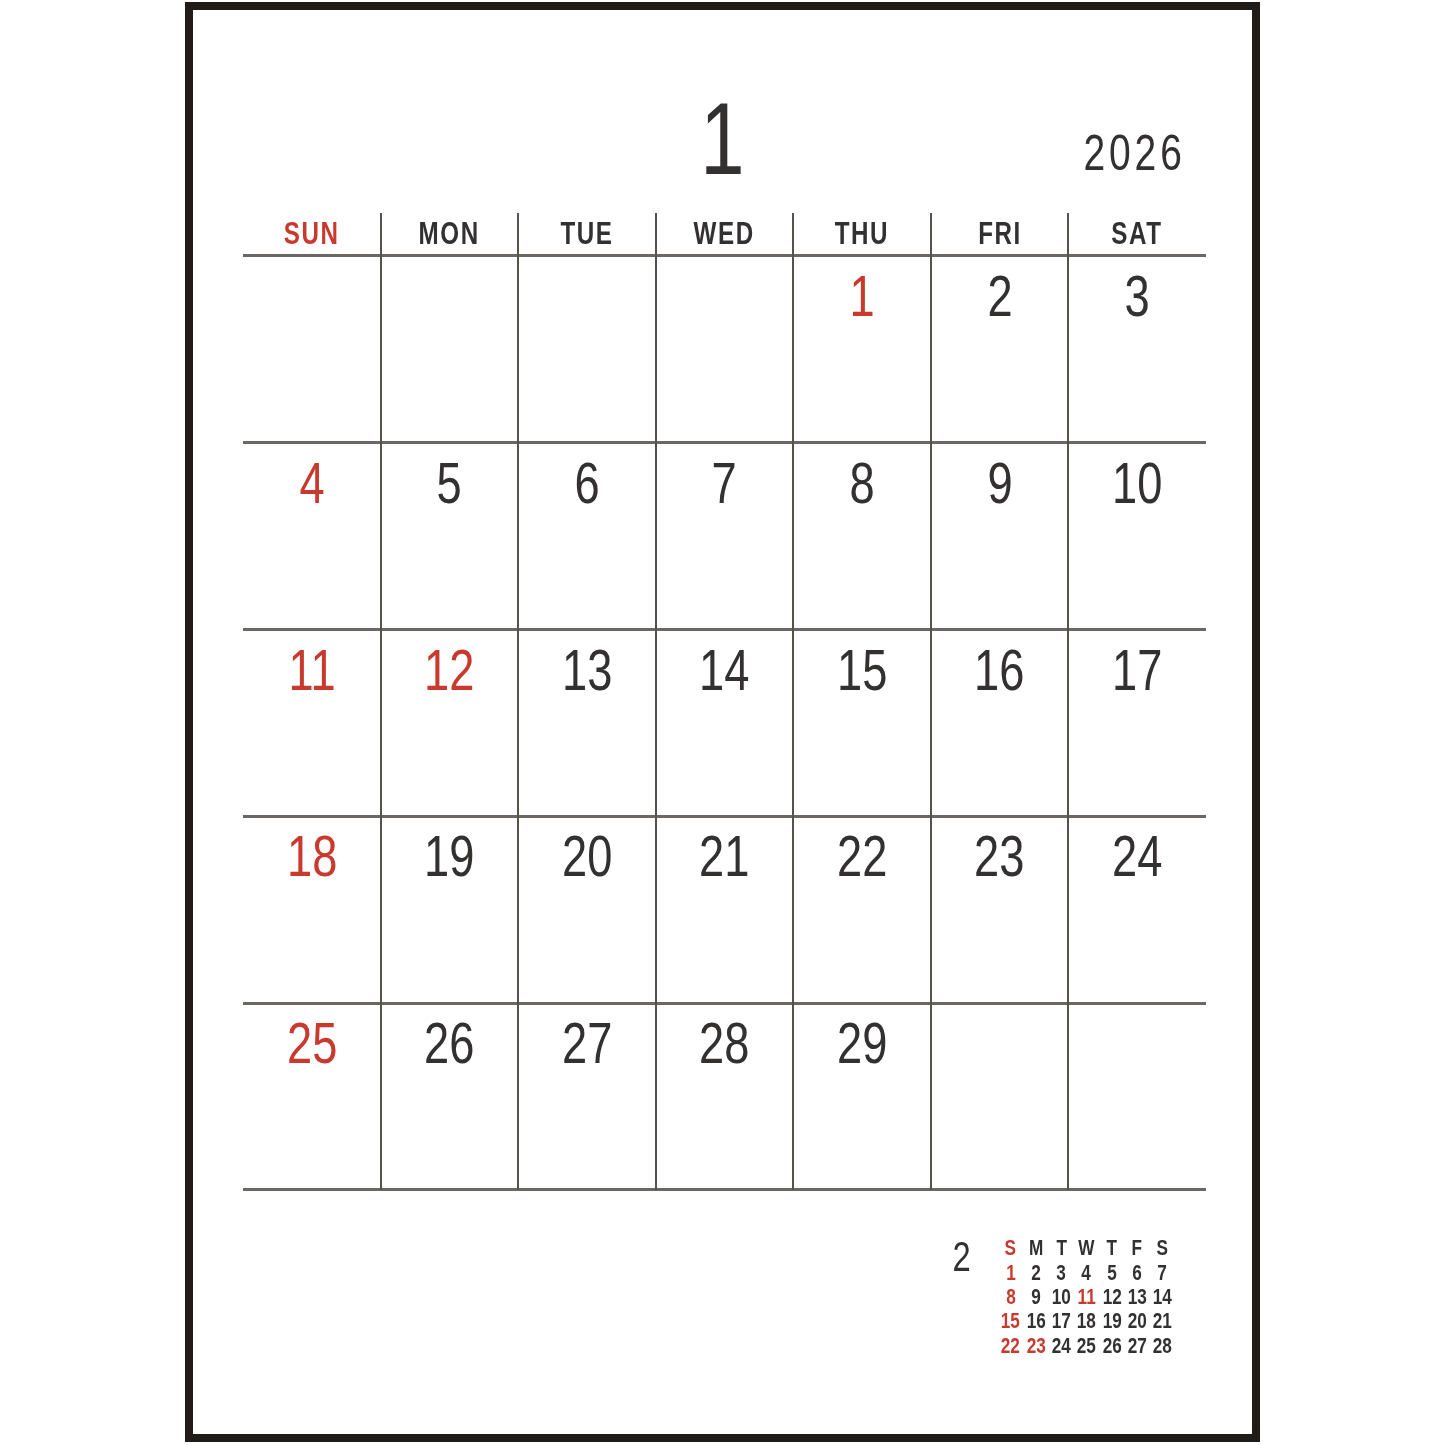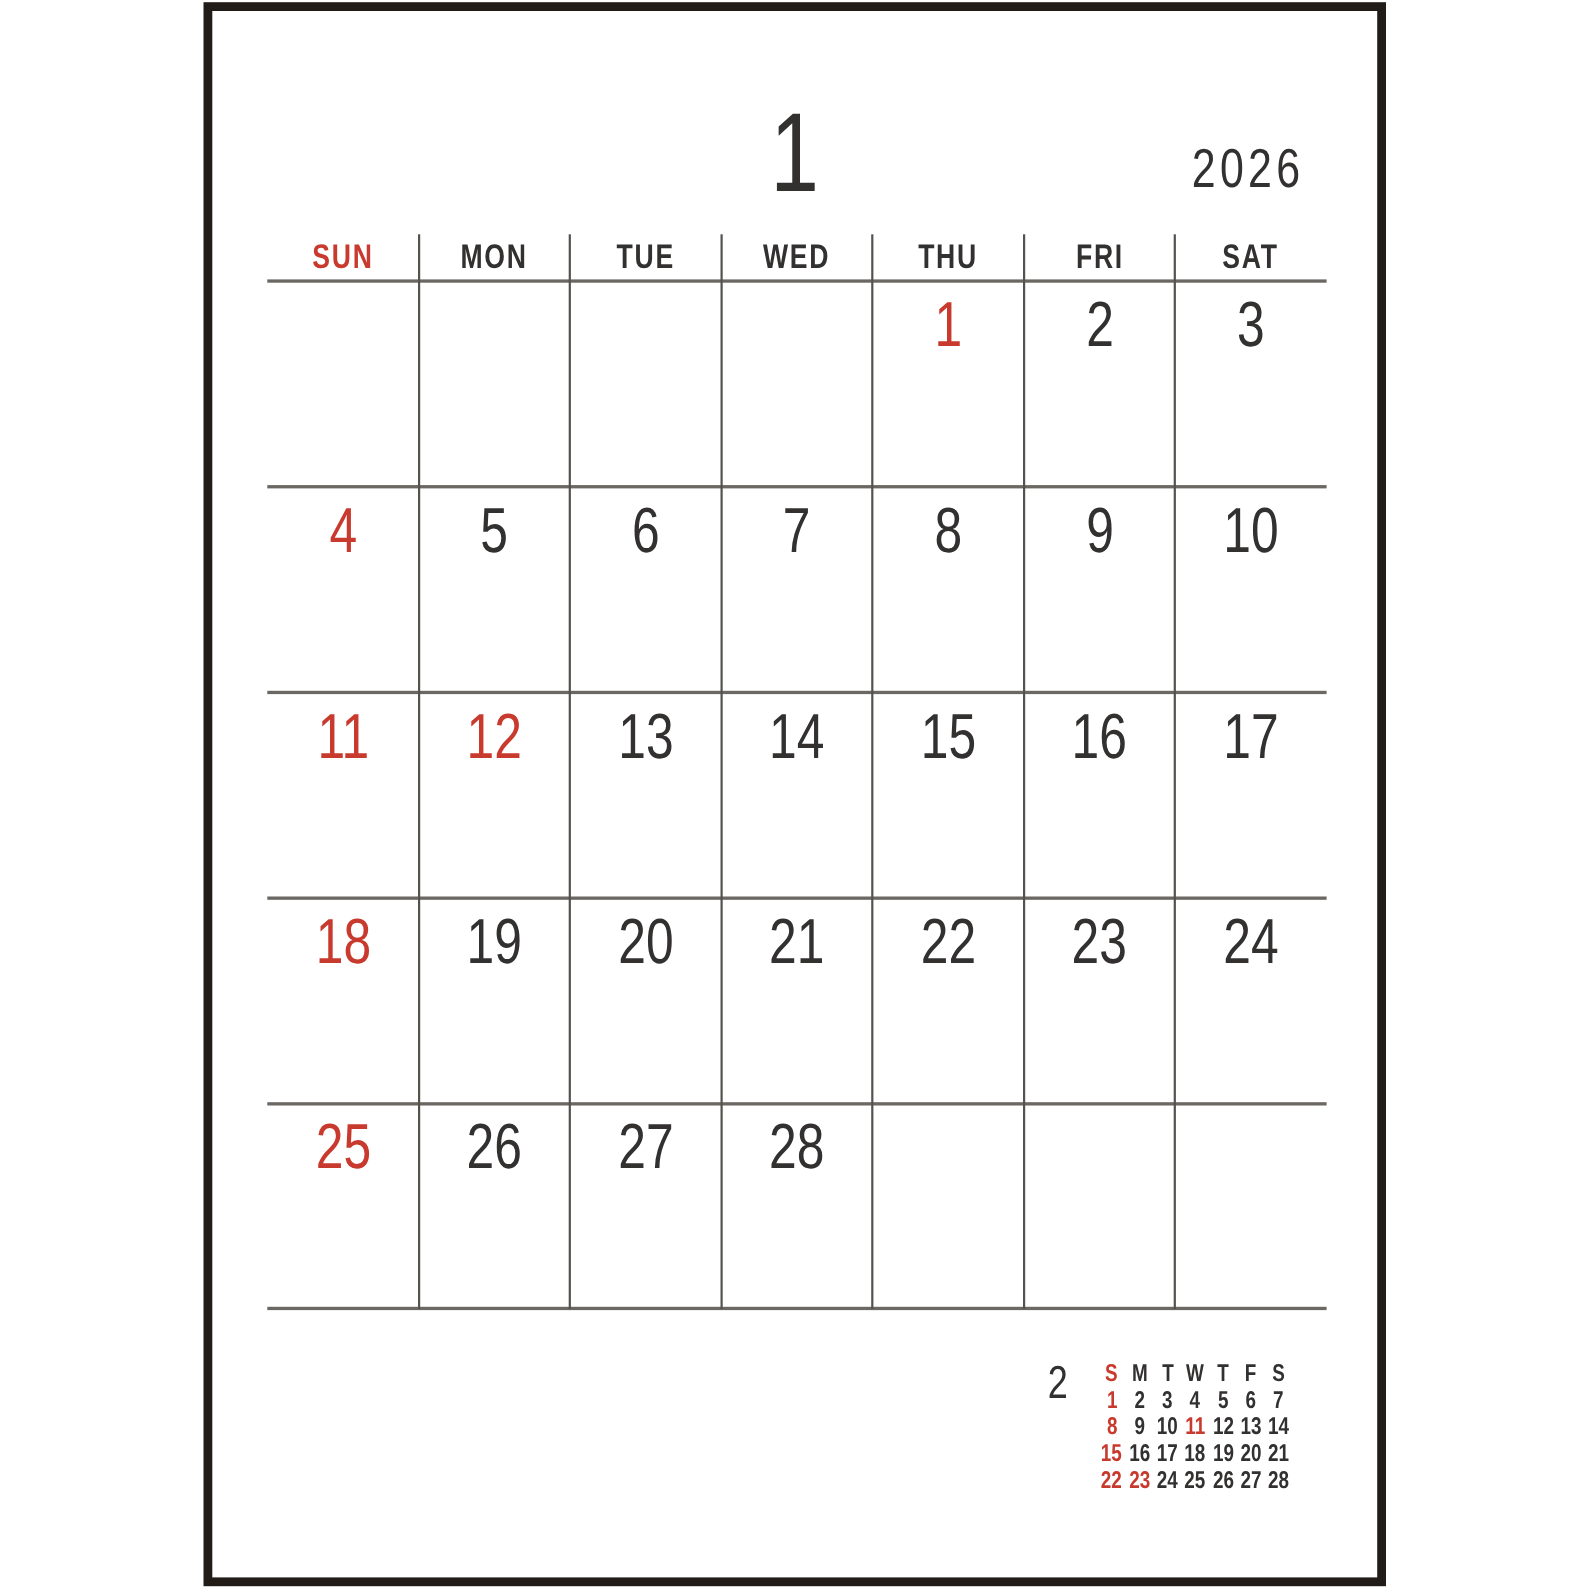--- a/index.html
+++ b/index.html
@@ -180,20 +180,23 @@
     </div>
   <div class="cell">
       <span class="num cx" data-red="false">26</span>
     </div>
   <div class="cell">
       <span class="num cx" data-red="false">27</span>
     </div>
   <div class="cell">
       <span class="num cx" data-red="false">28</span>
     </div>
+  <div class="cell">
+      <span class="num cx" data-red="false">29</span>
+    </div>
 </div>
 
 <div class="mini-label"><span class="cx">2</span></div>
 
 <div class="minigrid">
   <div class="mcell">
       <span class="cx" data-red="true">S</span>
     </div>
   <div class="mcell">
       <span class="cx" data-red="false">M</span>

